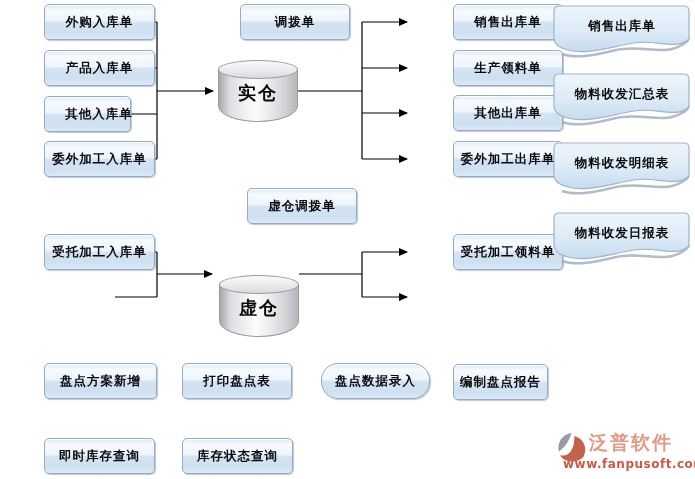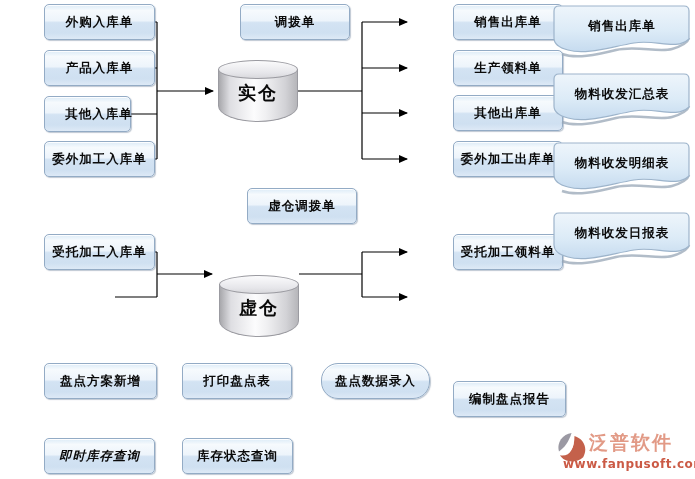--- a/index.html
+++ b/index.html
@@ -155,23 +155,23 @@
     <svg width="140" height="54" viewBox="0 0 140 54">
       <path d="M10,49 C24,54 44,50 64,45 C84,40 106,48 120,44 C130,41 136,37 137,33" stroke="#97a6b6" stroke-width="2.5" fill="none" opacity="0.75"></path>
       <path d="M7,1 L132,1 Q137,1 137,6 L137,34 C124,46 104,34 82,38 C58,42 34,50 16,45 C8,43 2,39 2,33 L2,6 Q2,1 7,1 Z" fill="url(#docg1)" stroke="#9db4cb" stroke-width="1.2"></path>
     </svg>
     <div class="doc-label">物料收发日报表</div>
   </div>
 
   <div class="box" style="left:4px;top:363px;width:113px;height:36px;">盘点方案新增</div>
   <div class="box" style="left:142px;top:363px;width:110px;height:36px;">打印盘点表</div>
   <div class="box" style="left:281px;top:363px;width:109px;height:36px;border-radius:17px;">盘点数据录入</div>
-  <div class="box" style="left:413px;top:381px;width:113px;height:36px;">编制盘点报告</div>
+  <div class="box" style="left:413px;top:364px;width:95px;height:36px;">编制盘点报告</div>
 
-  <div class="box" style="left:4px;top:438px;width:111px;height:36px;font-style:italic;">即时库存查询</div>
+  <div class="box" style="left:4px;top:438px;width:111px;height:36px;">即时库存查询</div>
   <div class="box" style="left:142px;top:438px;width:111px;height:36px;">库存状态查询</div>
 
   <div class="logo">
     <svg class="logo-icon" viewBox="0 0 32 32">
       <path d="M14,1 A15,15 0 0 0 1,20 C7,16 11,10 14,1 Z" fill="#9b99a3"></path>
       <path d="M17,4 C27,7 31,17 26,26 C18,33 6,31 2,24 C12,26 17,17 17,4 Z" fill="#c4614b"></path>
       <path d="M15,6 C14,14 11,20 5,23 C10,23 15,19 16,12 Z" fill="#ffffff" opacity="0.9"></path>
     </svg>
     <div class="logo-title">泛普软件</div>
     <div class="logo-url">www.fanpusoft.com</div>

